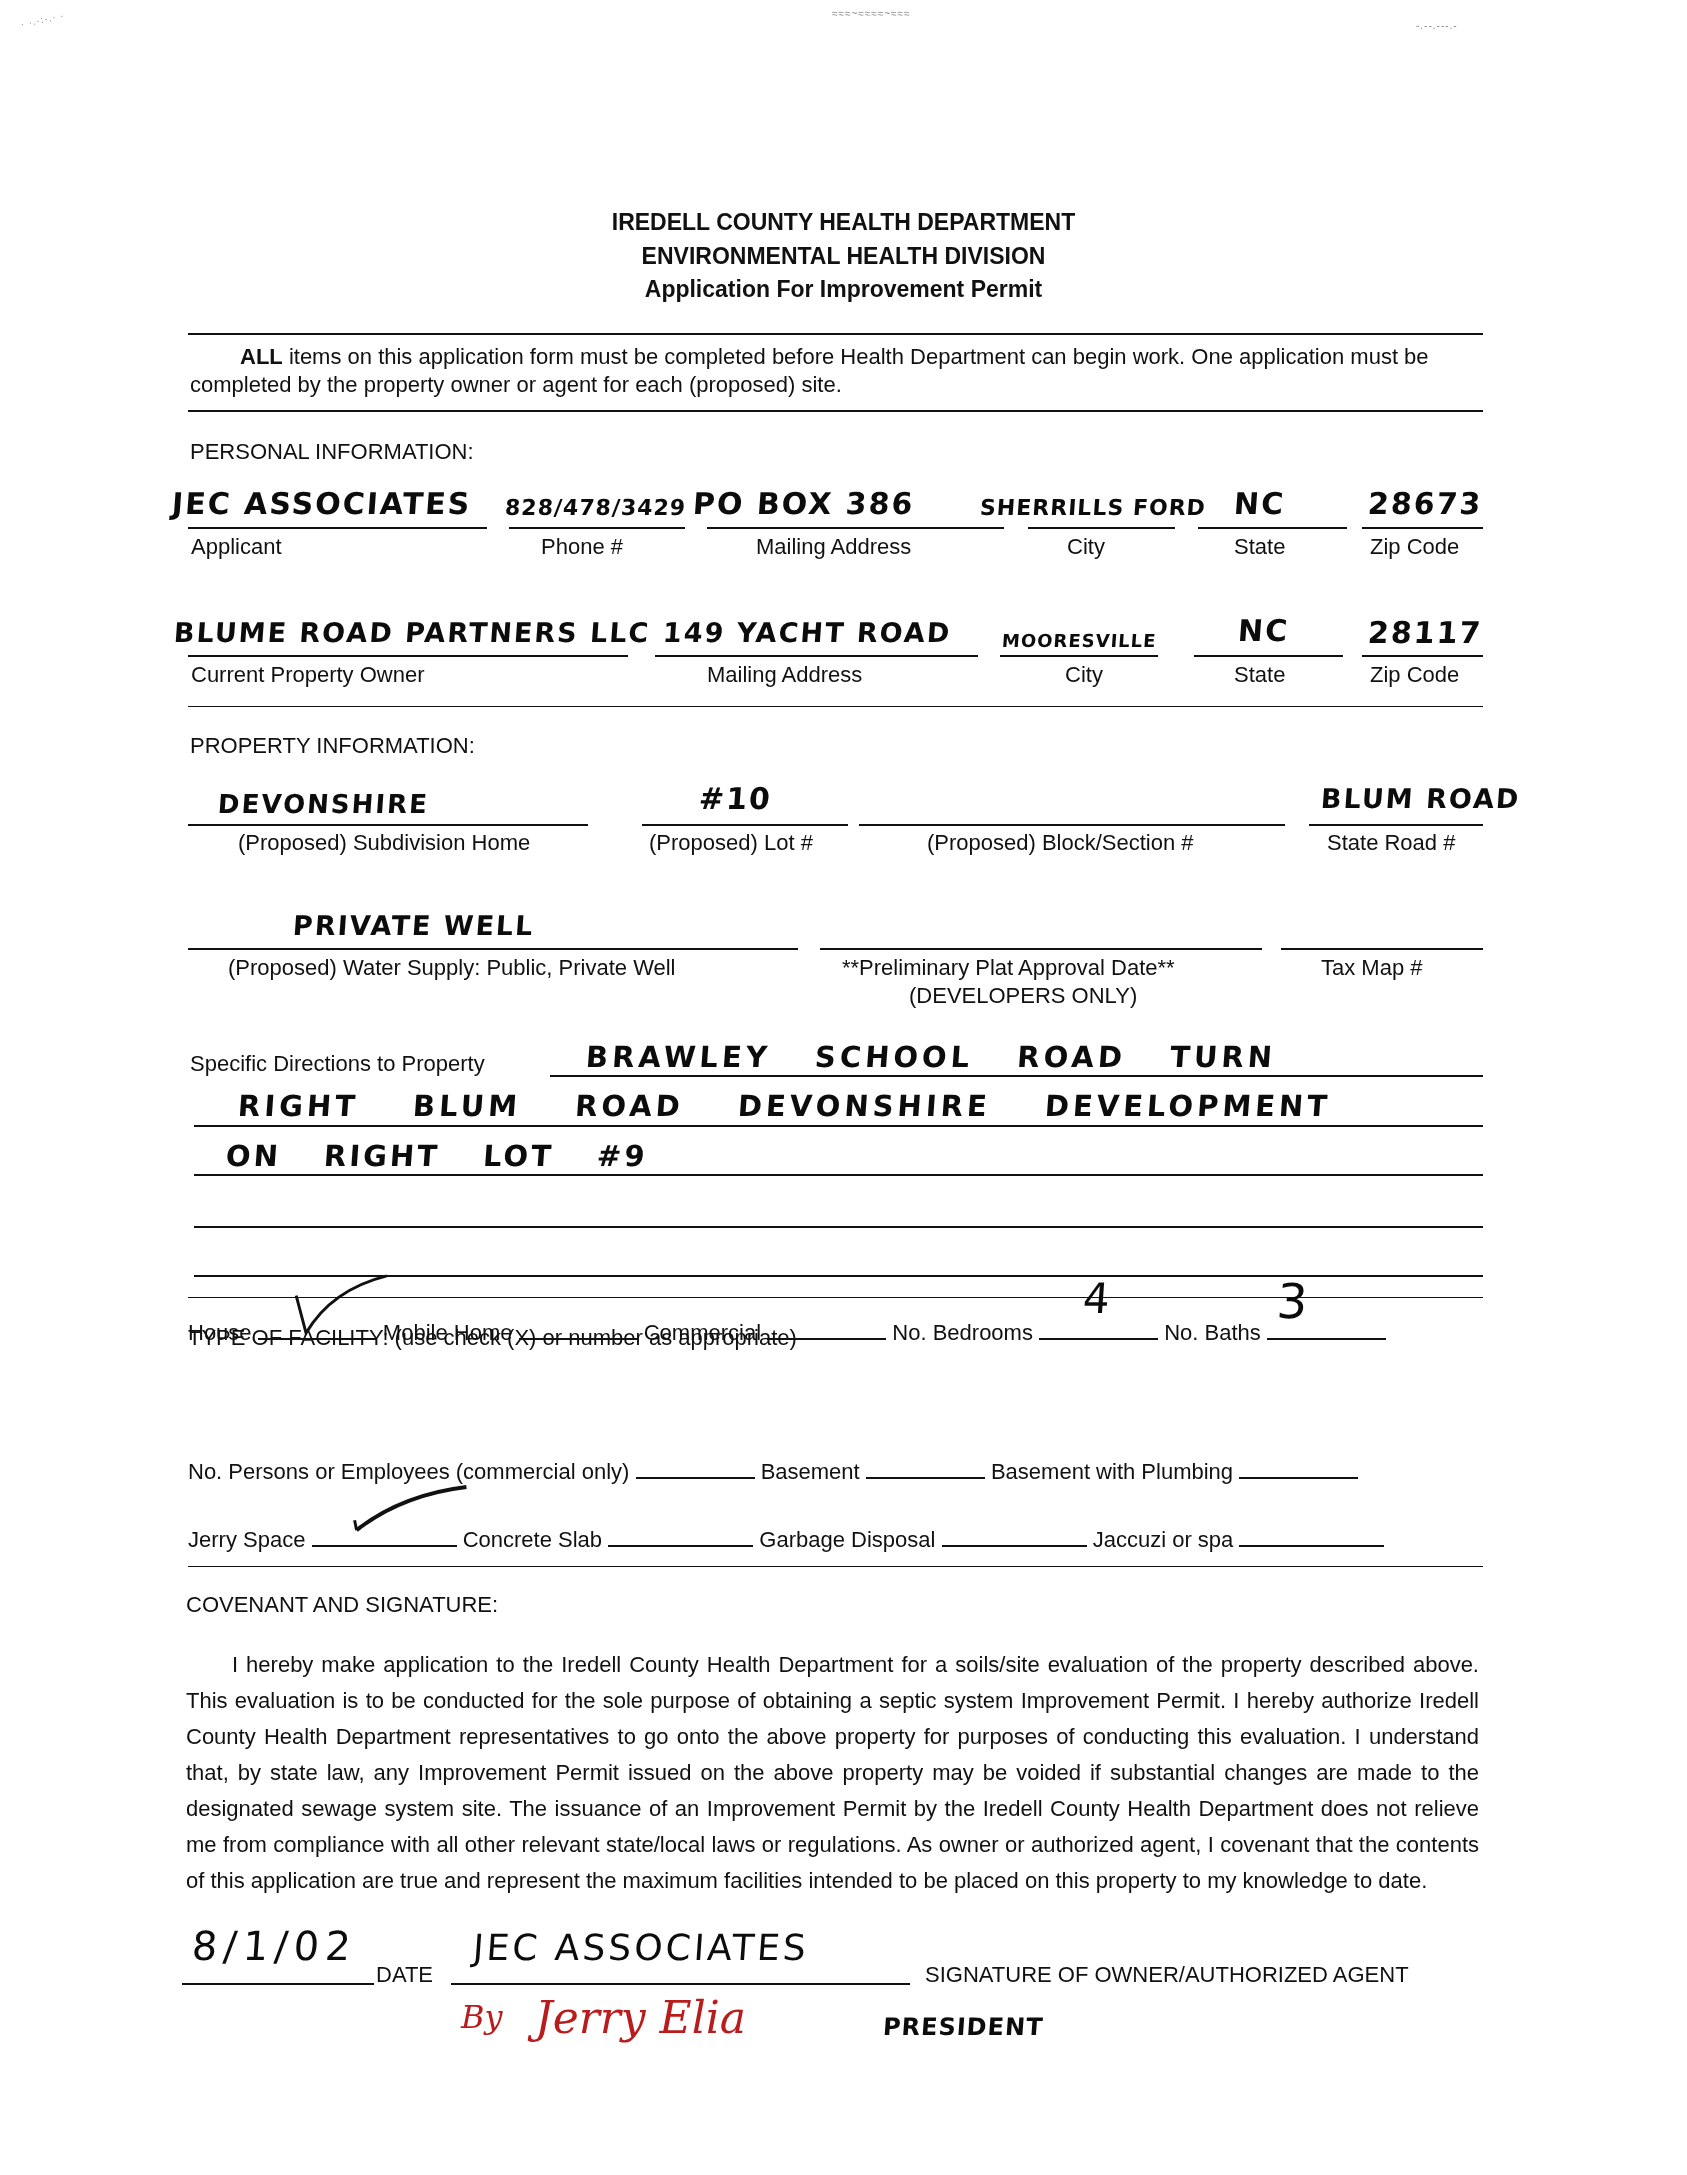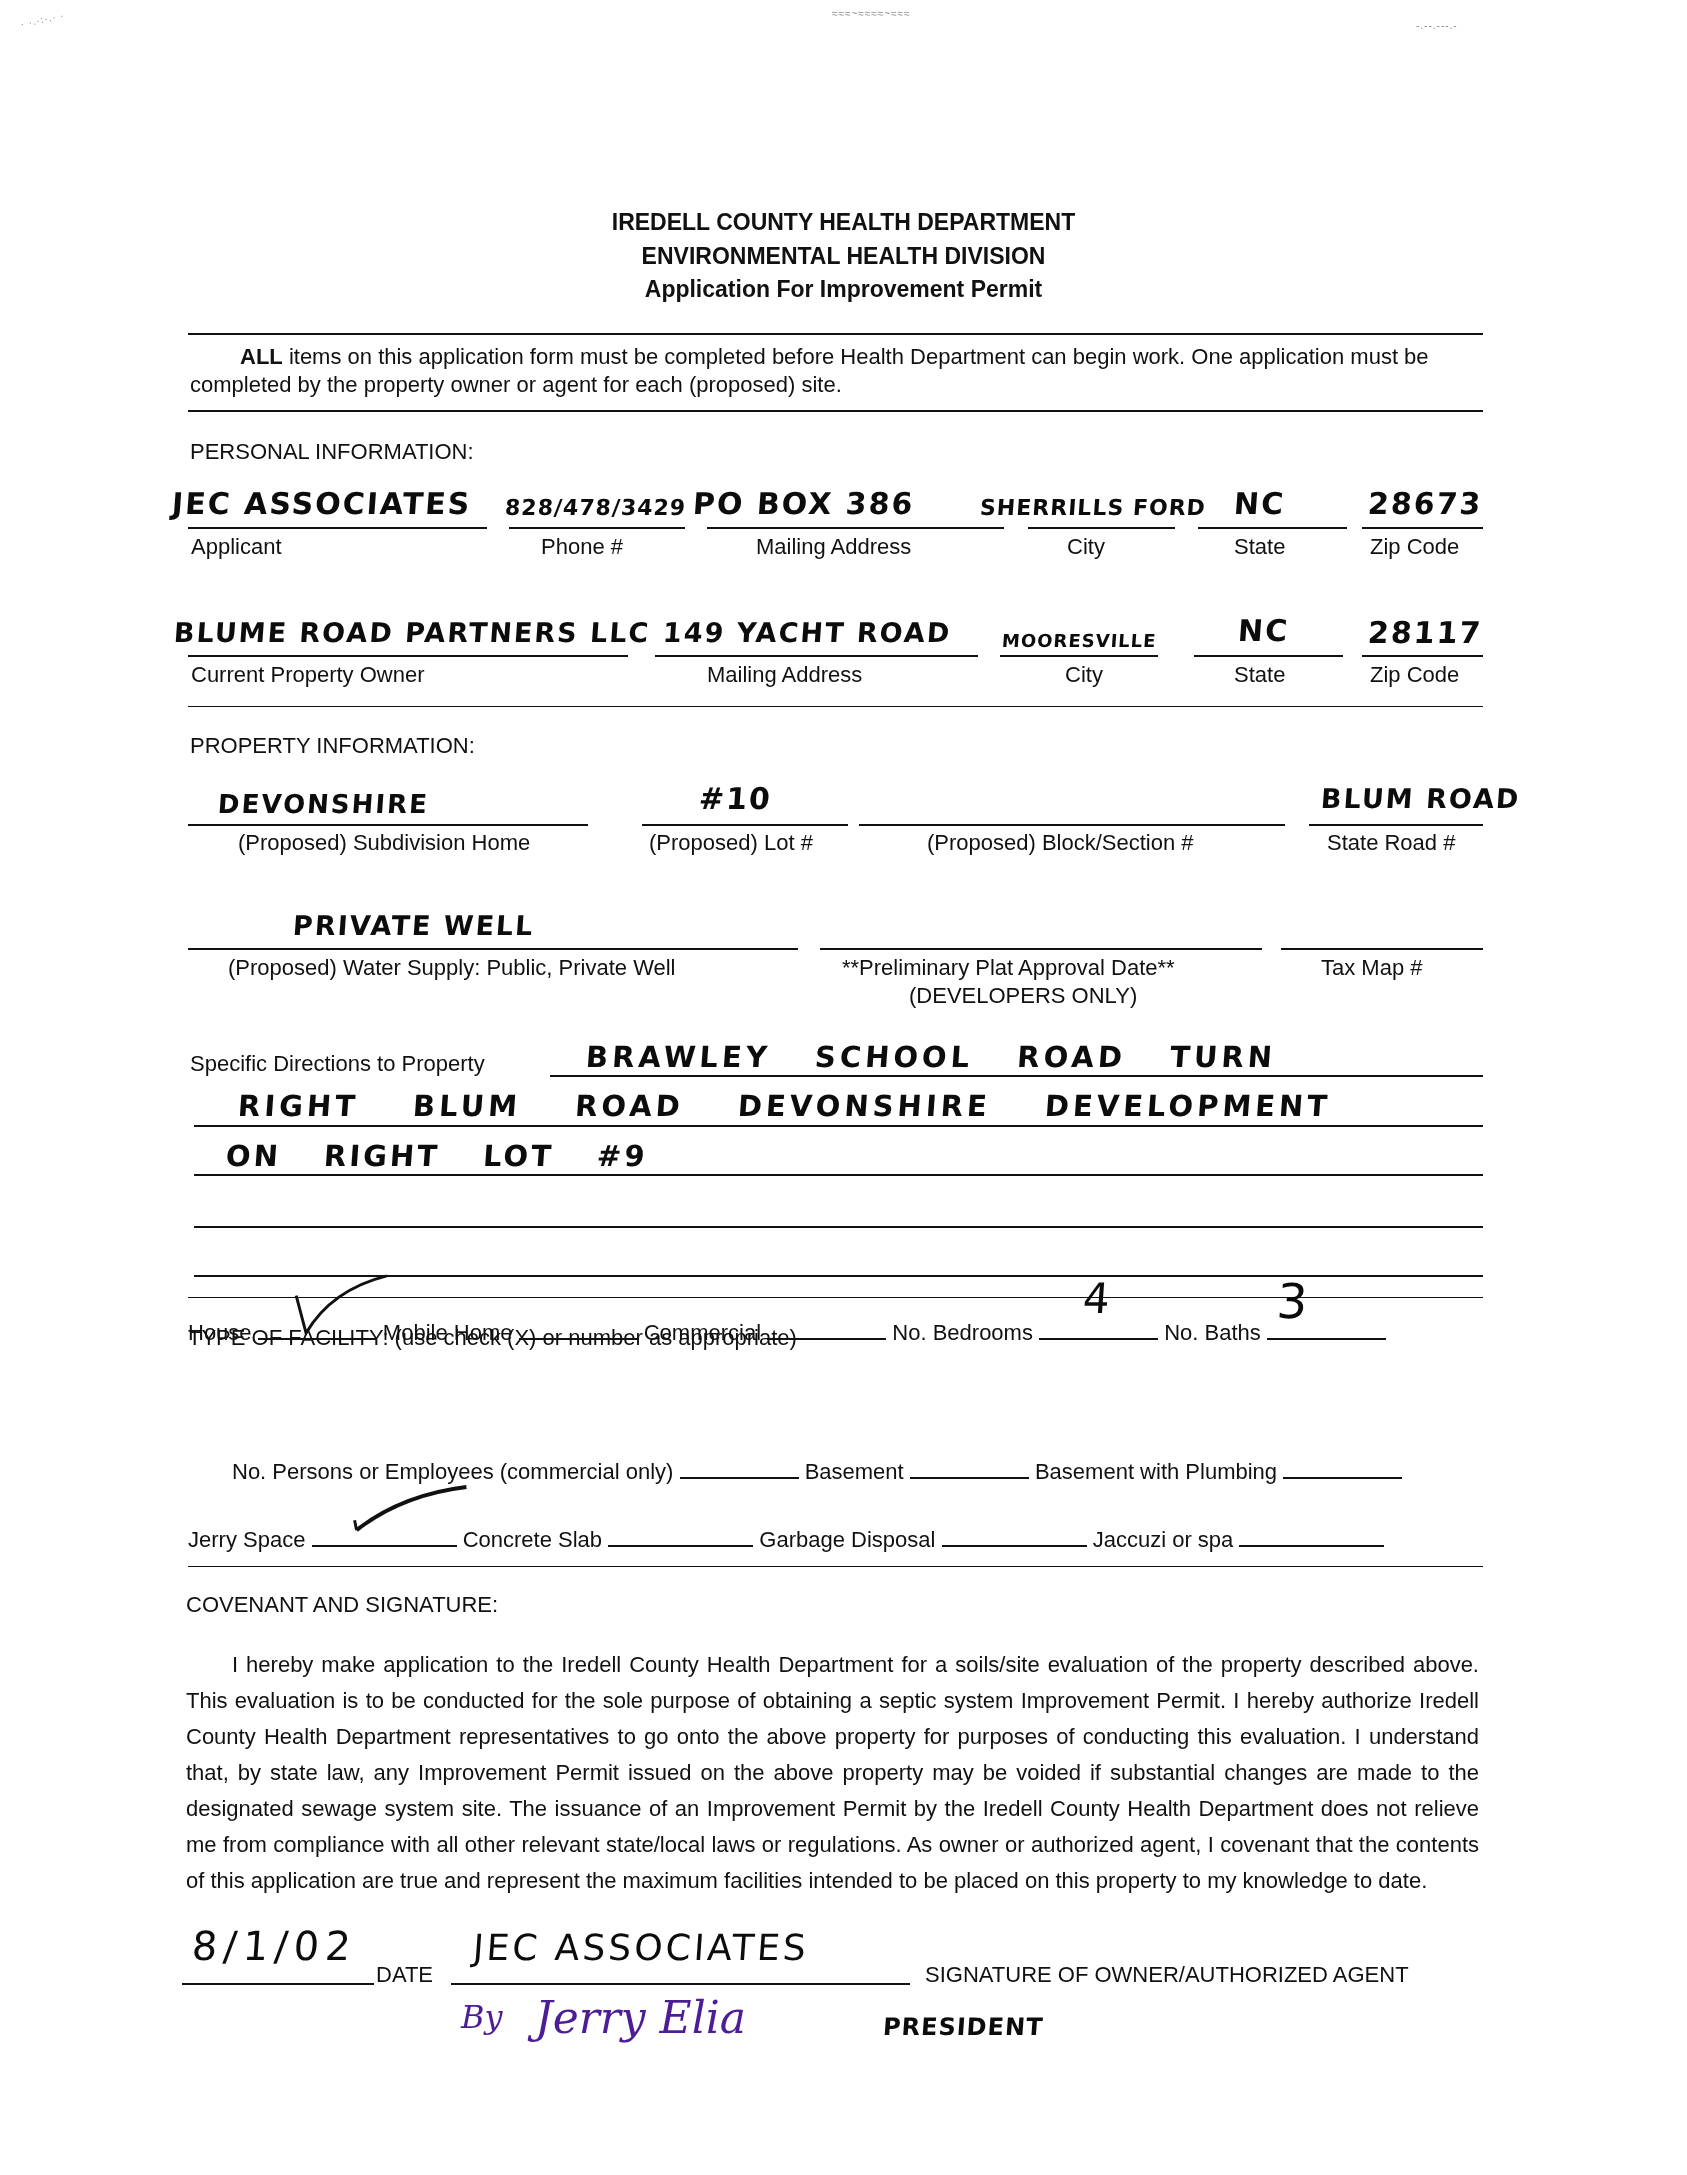--- a/index.html
+++ b/index.html
@@ -12,21 +12,21 @@
   .rule { position: absolute; height: 0; border-top: 2px solid #111; }
   .rule.thin { border-top-width: 1.5px; }
   .label { position: absolute; font-size: 22px; line-height: 26px; white-space: nowrap; }
   .sectitle { position: absolute; font-size: 22px; line-height: 26px; white-space: nowrap; }
   .hand {
     position: absolute; font-family: "DejaVu Sans", sans-serif; font-size: 30px; font-weight: bold;
     letter-spacing: 2px; white-space: nowrap; color: #0c0c0c; transform: skewX(-4deg);
     line-height: 34px;
   }
   .hand.sm { font-size: 22px; letter-spacing: 1px; }
-  .cursive { position: absolute; font-family: "DejaVu Serif", serif; font-style: italic; font-size: 38px; white-space: nowrap; color: #4c1d95; }
+  .cursive { position: absolute; font-family: "DejaVu Serif", serif; font-style: italic; font-size: 38px; white-space: nowrap; color: #b91c1c; }
   .para { position: absolute; left: 186px; width: 1293px; font-size: 22px; line-height: 36px; text-align: justify; }
   .para p { margin: 0; text-indent: 46px; }
   .field-line { position: absolute; border-top: 2px solid #111; height: 0; }
   .noise { position: absolute; color: #888; font-size: 10px; letter-spacing: 1px; }
   .intro { position: absolute; left: 190px; width: 1293px; font-size: 22px; line-height: 28px; }
   .intro b { font-weight: bold; }
   .row { position: absolute; font-size: 22px; line-height: 26px; white-space: nowrap; }
   .blank { display: inline-block; border-bottom: 2px solid #111; height: 20px; vertical-align: baseline; position: relative; }
   .mark { position: absolute; }
 </style>
@@ -170,21 +170,21 @@
   <span>No. Bedrooms</span>
   <span class="blank" style="width:119px;">
     <span class="hand" style="left:44px;top:-36px;font-size:42px;font-weight:normal;">4</span>
   </span>
   <span>No. Baths</span>
   <span class="blank" style="width:119px;">
     <span class="hand" style="left:10px;top:-34px;font-size:48px;font-weight:normal;">3</span>
   </span>
 </div>
 
-<div class="row" style="left:188px;top:1457px;margin-left:44px;">
+<div class="row" style="left:188px;top:1457px;">
   <span>No. Persons or Employees (commercial only)</span>
   <span class="blank" style="width:119px;"></span>
   <span>Basement</span>
   <span class="blank" style="width:119px;"></span>
   <span>Basement with Plumbing</span>
   <span class="blank" style="width:119px;"></span>
 </div>
 
 <div class="row" style="left:188px;top:1525px;">
   <span>Jerry Space</span>

